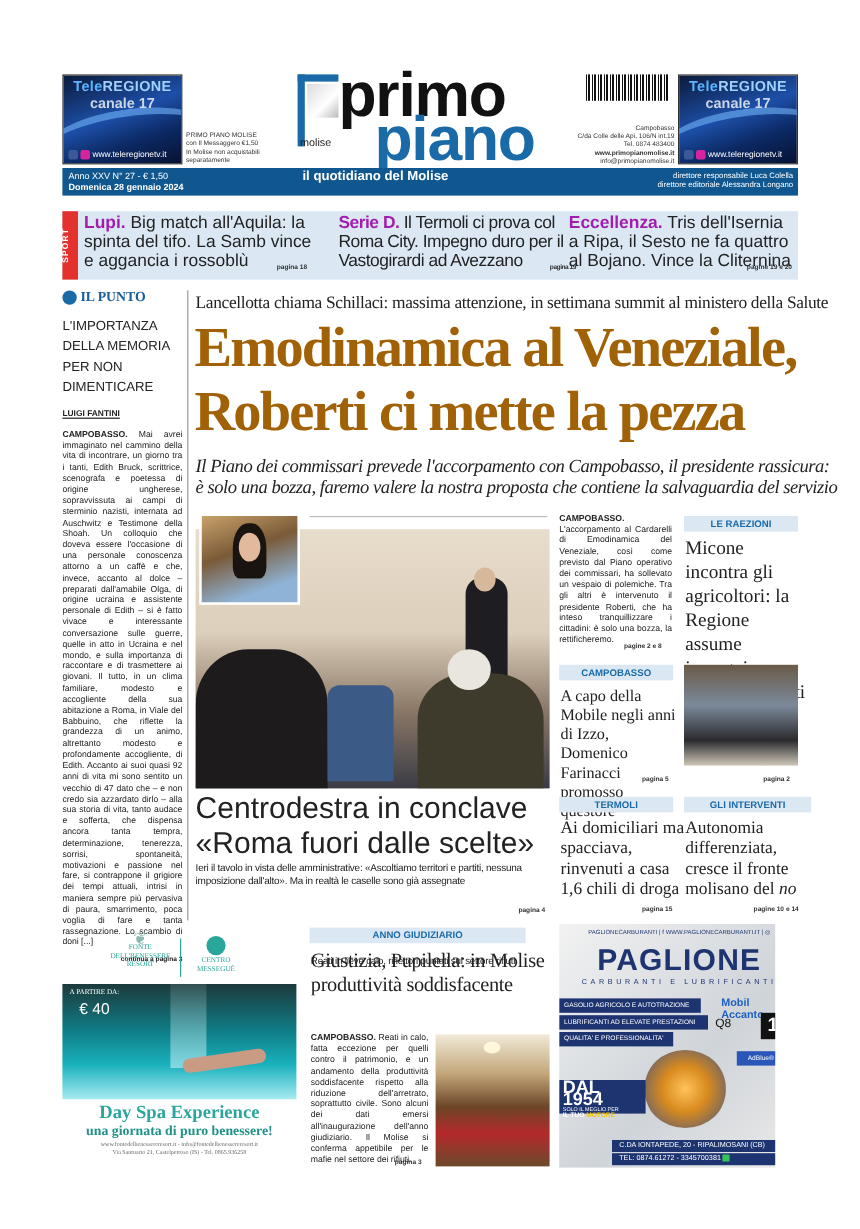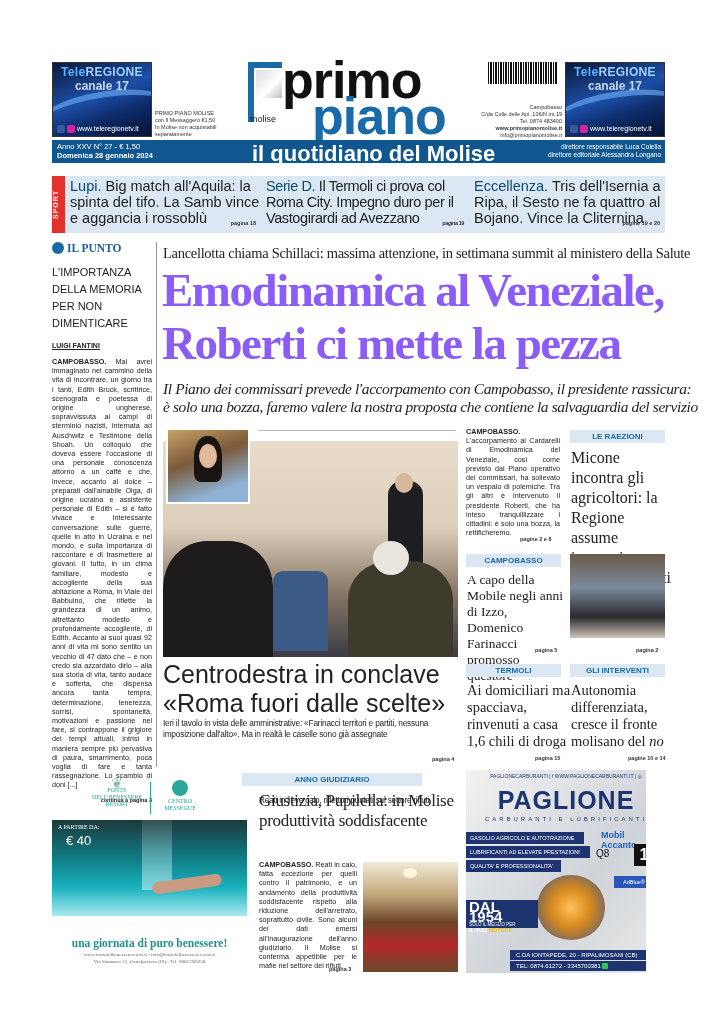--- a/index.html
+++ b/index.html
@@ -18,35 +18,35 @@
 .logo-line2{position:absolute;left:70px;top:30px;font-weight:bold;font-size:52px;color:#1a6aa8;letter-spacing:-1px;line-height:1}
 .logo-sq{position:absolute;left:6px;top:2px;width:34px;height:60px;border:6px solid #1a6aa8;border-right:none;border-bottom:none}
 .logo-sq2{position:absolute;left:14px;top:10px;width:26px;height:28px;background:linear-gradient(135deg,#ddd,#fff 60%,#bbb)}
 .logo-molise{position:absolute;left:8px;top:54px;font-size:9px;color:#222}
 .smalltxt{font-size:5.5px;line-height:1.25;color:#333}
 .banner{position:absolute;left:52px;top:140px;width:613px;height:23px;background:#11578f;color:#fff}
 
 .sport{position:absolute;left:52px;top:176px;width:613px;height:57px;background:#dbe8f3}
 .sport-tag{position:absolute;left:0;top:0;width:13px;height:57px;background:#e3312d;color:#fff;font-size:7px;font-weight:bold;writing-mode:vertical-rl;transform:rotate(180deg);text-align:center;letter-spacing:1px}
 .sport-col{position:absolute;top:2px;height:54px;font-size:14.5px;line-height:16px;color:#222}
-.sport-col b{color:#0c4a6e;font-weight:normal}
+.sport-col b{color:#a21caf;font-weight:bold}
 .pg{font-size:5.5px;font-weight:bold;color:#333;position:absolute;right:4px;bottom:1px}
 
 .leftcol{position:absolute;left:52px;top:242px;width:100px}
 .punto{font-family:"Liberation Serif",serif;font-weight:bold;font-size:11.5px;color:#1a5e99;display:flex;align-items:center;gap:3px}
 .punto .dot{width:12px;height:12px;border-radius:50%;background:#1a6aa8;display:inline-block}
 .punto-title{font-family:Liberation Sans, sans-serif;font-size:11px;line-height:17px;text-align:left;color:#222;margin-top:10px}
 .author{font-size:7px;font-weight:bold;text-decoration:underline;margin-top:10px}
 .body-txt{font-size:7.2px;line-height:9.2px;text-align:justify;color:#222;margin-top:8px;hyphens:auto}
 .body-txt b{font-weight:bold}
 .cont{font-size:5.5px;font-weight:bold;text-align:right;margin-top:7px}
 .vrule{position:absolute;left:156px;top:242px;width:1px;height:525px;background:#999}
 
 .kicker{font-family:"Liberation Serif",serif;font-size:14.5px;color:#222;position:absolute;left:163px;top:245px;white-space:nowrap;letter-spacing:-.3px}
-.headline{font-family:"Liberation Serif",serif;font-weight:bold;font-size:47px;line-height:53px;color:#8b5cf6;position:absolute;left:162px;top:264px;letter-spacing:-1.5px;white-space:nowrap}
+.headline{font-family:"Liberation Serif",serif;font-weight:bold;font-size:47px;line-height:53px;color:#a16207;position:absolute;left:162px;top:264px;letter-spacing:-1.5px;white-space:nowrap}
 .subhead{font-family:"Liberation Serif",serif;font-style:italic;font-size:15.5px;line-height:18px;color:#222;position:absolute;left:163px;top:380px;white-space:nowrap;letter-spacing:-.4px}
 .photo-main{position:absolute;left:163px;top:441px;width:295px;height:216px;background:linear-gradient(180deg,#e8dccb 0%,#dccfbb 40%,#8a7766 70%,#3a3b45 100%);overflow:hidden}
 .photo-inset{position:absolute;left:166px;top:428px;width:84px;height:76px;background:linear-gradient(160deg,#c9a26a 0%,#7a5a38 40%,#8fb3d6 80%);border:2px solid #fff}
 .sec-bar{position:absolute;height:13px;background:#dbe8f3;color:#1a6aa8;font-size:8px;font-weight:bold;text-align:center;line-height:13px}
 .serif-h{font-family:"Liberation Serif",serif;color:#222;position:absolute}
 .sans-sm{font-size:7.2px;line-height:9.2px;color:#222;position:absolute;text-align:justify}
 .pagelbl{position:absolute;font-size:5.5px;font-weight:bold;color:#333}
 .hrule{position:absolute;height:1px;background:#bbb}
 
 .spa{position:absolute;left:52px;top:774px;width:195px;height:200px}
@@ -91,34 +91,34 @@
   <div class="t1"><b>Tele</b><span>REGIONE</span></div>
   <div class="t2">canale 17</div>
   <div class="t3"><span class="soc" style="background:#3b5998"></span><span class="soc" style="background:#d6249f"></span><span>www.teleregionetv.it</span></div>
 </div>
 
 <div class="banner">
   <div class="abs" style="left:5px;top:2px;font-size:7.5px;line-height:9px">
     <div>Anno XXV N° 27 - € 1,50</div>
     <div style="font-weight:bold">Domenica 28 gennaio 2024</div>
   </div>
-  <div class="abs" style="left:200px;top:1px;font-size:22px;font-weight:bold">il quotidiano del Molise</div>
+  <div class="abs" style="left:200px;top:1px;font-size:11px;font-weight:bold">il quotidiano del Molise</div>
   <div class="abs" style="right:4px;top:3px;font-size:6.5px;line-height:8px;text-align:right">
     <div>direttore responsabile Luca Colella</div>
       <div>direttore editoriale Alessandra Longano</div>
   </div>
 </div>
 
 <div class="sport">
   <div class="sport-tag">SPORT</div>
   <div class="sport-col" style="left:18px;width:190px">
     <b>Lupi.</b> <span>Big match all'Aquila: la spinta del tifo. La Samb vince e aggancia i rossoblù</span>
     <div class="pg">pagina 18</div>
   </div>
-  <div class="sport-col" style="left:214px;width:202px;letter-spacing:-.4px">
+  <div class="sport-col" style="left:230px;width:202px;letter-spacing:-.4px">
     <b>Serie D.</b> <span>Il Termoli ci prova col Roma City. Impegno duro per il Vastogirardi ad Avezzano</span>
     <div class="pg">pagina 19</div>
   </div>
   <div class="sport-col" style="left:422px;width:190px">
     <b>Eccellenza.</b> <span>Tris dell'Isernia a Ripa, il Sesto ne fa quattro al Bojano. Vince la Cliternina</span>
     <div class="pg">pagine 19 e 20</div>
   </div>
 </div>
 
 <div class="leftcol">
@@ -157,61 +157,62 @@
   <div class="abs" style="left:31px;top:14px;width:18px;height:24px;background:#e2b99c;border-radius:50%"></div>
 </div>
 
 <div class="sans-sm" style="left:466px;top:427px;width:94px"><b>CAMPOBASSO.</b> <span>L'accorpamento al Cardarelli di Emodinamica del Veneziale, così come previsto dal Piano operativo dei commissari, ha sollevato un vespaio di polemiche. Tra gli altri è intervenuto il presidente Roberti, che ha inteso tranquillizzare i cittadini: è solo una bozza, la rettificheremo.</span></div>
 <div class="pagelbl" style="left:520px;top:536px">pagine 2 e 8</div>
 
 <div class="abs" style="left:163px;top:660px;font-size:25px;line-height:29px;color:#222;white-space:nowrap">
   <div>Centrodestra in conclave</div>
   <div>«Roma fuori dalle scelte»</div>
 </div>
-<div class="abs" style="left:163px;top:718px;width:295px;font-size:8.3px;line-height:11px;letter-spacing:-.2px">Ieri il tavolo in vista delle amministrative: «Farinacci territori e partiti, nessuna imposizione dall'alto». Ma in realtà le caselle sono già assegnate</div>
+<div class="abs" style="left:163px;top:718px;width:295px;font-size:8.3px;line-height:11px;letter-spacing:-.2px">Ieri il tavolo in vista delle amministrative: «Ascoltiamo territori e partiti, nessuna imposizione dall'alto». Ma in realtà le caselle sono già assegnate</div>
 <div class="pagelbl" style="left:432px;top:756px">pagina 4</div>
 
 <div class="sec-bar" style="left:570px;top:430px;width:95px">LE RAEZIONI</div>
 <div class="serif-h" style="left:571px;top:448px;width:100px;font-size:16px;line-height:20px">Micone incontra gli agricoltori: la Regione assume impegni Presidi revocati</div>
 
 <div class="sec-bar" style="left:466px;top:554px;width:95px">CAMPOBASSO</div>
 <div class="serif-h" style="left:467px;top:572px;width:100px;font-size:13.5px;line-height:16px">A capo della Mobile negli anni di Izzo, Domenico Farinacci promosso questore</div>
 <div class="pagelbl" style="left:535px;top:647px">pagina 5</div>
 
 <div class="abs" style="left:570px;top:554px;width:95px;height:84px;background:linear-gradient(180deg,#6a5a48 0%,#7b8a9a 40%,#2b2a2e 75%,#cfc7b8 100%)"></div>
 <div class="pagelbl" style="left:636px;top:647px">pagina 2</div>
 
 <div class="sec-bar" style="left:466px;top:664px;width:95px">TERMOLI</div>
 <div class="serif-h" style="left:467px;top:682px;width:104px;font-size:14.5px;line-height:17px">Ai domiciliari ma spacciava, rinvenuti a casa 1,6 chili di droga</div>
 <div class="pagelbl" style="left:535px;top:755px">pagina 15</div>
 
-<div class="sec-bar" style="left:570px;top:664px;width:95px">GLI INTERVENTI</div>
+<div class="sec-bar" style="left:570px;top:664px;width:106px">GLI INTERVENTI</div>
 <div class="serif-h" style="left:571px;top:682px;width:100px;font-size:14.5px;line-height:17px"><span>Autonomia differenziata, cresce il fronte molisano del </span><i>no</i></div>
 <div class="pagelbl" style="left:628px;top:755px">pagine 10 e 14</div>
 
 <div class="spa">
   <div class="abs" style="left:40px;top:6px;width:50px;text-align:center;font-family:'Liberation Serif',serif;font-size:6px;color:#2aa69a;line-height:7px">
     <div style="font-size:14px;color:#8fb8b3">❦</div><span>FONTE DELL'BENESSERE RESORT</span>
   </div>
   <div class="abs" style="left:98px;top:8px;width:1px;height:32px;background:#2aa69a"></div>
   <div class="abs" style="left:104px;top:6px;width:48px;text-align:center;font-family:'Liberation Serif',serif;font-size:6px;color:#2aa69a;line-height:7px">
     <div style="width:16px;height:16px;border-radius:50%;background:#2aa69a;margin:0 auto 2px"></div><span>CENTRO MESSEGUÉ</span>
   </div>
   <div class="abs" style="left:0;top:46px;width:195px;height:96px;background:linear-gradient(180deg,#1d3a3c 0%,#0f7c85 40%,#19b1bd 70%,#a8eaf0 100%);overflow:hidden">
     <div class="abs" style="left:6px;top:4px;font-family:'Liberation Serif',serif;font-size:6px;color:#fff">A PARTIRE DA:</div>
     <div class="abs" style="left:14px;top:13px;font-size:13px;color:#fff">€ 40</div>
     <div class="abs" style="left:90px;top:0;width:30px;height:70px;background:linear-gradient(180deg,rgba(255,255,255,.1),rgba(200,240,245,.6))"></div>
     <div class="abs" style="left:100px;top:58px;width:70px;height:12px;background:#c99b82;border-radius:8px;transform:rotate(-8deg)"></div>
   </div>
+  <div class="abs" style="left:0;top:145px;width:195px;text-align:center;font-family:'Liberation Serif',serif;font-weight:bold;font-size:15.5px;color:#2aa69a">Day Spa Experience</div>
   <div class="abs" style="left:0;top:163px;width:195px;text-align:center;font-family:'Liberation Serif',serif;font-weight:bold;font-size:11.5px;color:#1f9187">una giornata di puro benessere!</div>
   <div class="abs" style="left:0;top:178px;width:195px;text-align:center;font-family:'Liberation Serif',serif;font-size:5px;color:#666">www.fontedelbenessereresort.it - info@fontedelbenessereresort.it</div>
   <div class="abs" style="left:0;top:185px;width:195px;text-align:center;font-family:'Liberation Serif',serif;font-size:5px;color:#666">Via Santuario 21, Castelpetroso (IS) - Tel. 0865.936258</div>
 </div>
 
-<div class="sec-bar" style="left:242px;top:773px;width:180px">ANNO GIUDIZIARIO</div>
+<div class="sec-bar" style="left:258px;top:773px;width:180px">ANNO GIUDIZIARIO</div>
 <div class="serif-h" style="left:259px;top:791px;width:205px;font-size:17px;line-height:20px;letter-spacing:-.3px">Giustizia, Pupilella: in Molise produttività soddisfacente</div>
 <div class="abs" style="left:259px;top:796px;font-size:8.2px;white-space:nowrap;letter-spacing:-.2px">Reati in lieve calo, riflettori puntati sul settore rifiuti</div>
 <div class="sans-sm" style="left:259px;top:860px;width:98px"><b>CAMPOBASSO.</b> <span>Reati in calo, fatta eccezione per quelli contro il patrimonio, e un andamento della produttività soddisfacente rispetto alla riduzione dell'arretrato, soprattutto civile. Sono alcuni dei dati emersi all'inaugurazione dell'anno giudiziario. Il Molise si conferma appetibile per le mafie nel settore dei rifiuti.</span></div>
 <div class="pagelbl" style="left:329px;top:966px">pagina 3</div>
 <div class="abs" style="left:363px;top:862px;width:95px;height:110px;background:linear-gradient(180deg,#f1ead8 0%,#c2a67a 30%,#6b4526 55%,#b4292a 75%,#6c4a2c 100%)">
   <div class="abs" style="left:40px;top:6px;width:14px;height:10px;border-radius:50%;background:#fff7d9"></div>
 </div>
 
 <div class="pag">
   <div class="abs" style="left:0;top:3px;width:200px;text-align:center;font-size:5px;color:#1d3470">PAGLIONECARBURANTI | f   WWW.PAGLIONECARBURANTI.IT | ◎</div>

